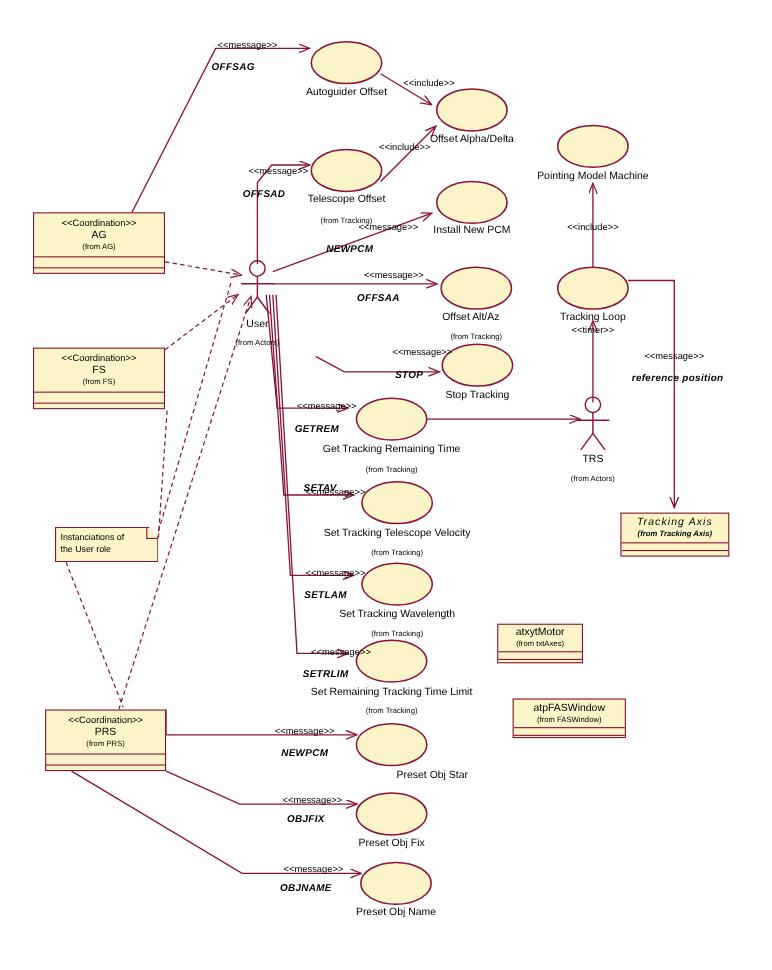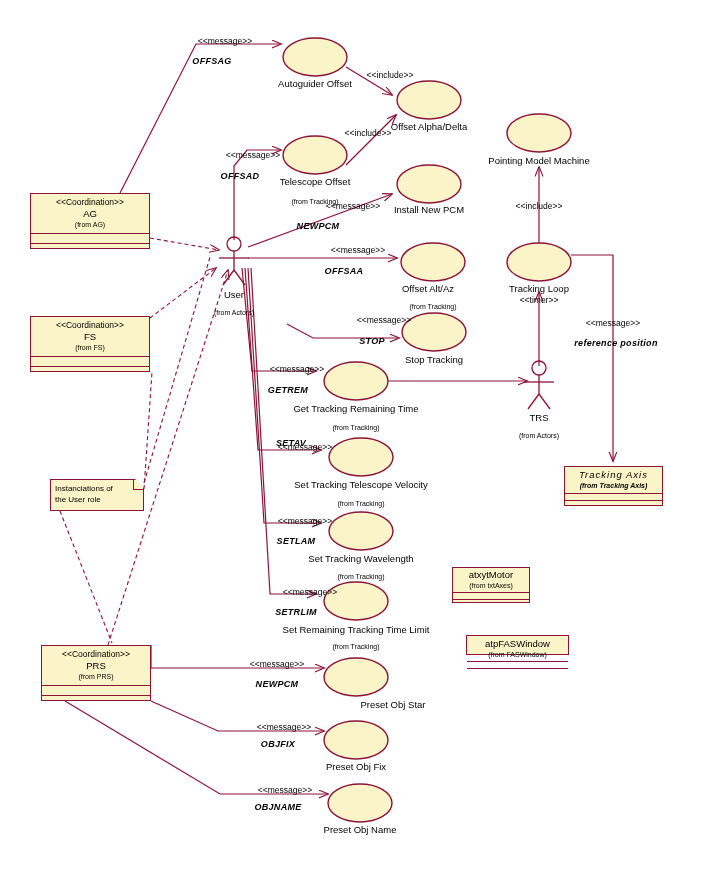--- a/index.html
+++ b/index.html
@@ -268,21 +268,21 @@
 
   <div class="clsbox" style="left:452px;top:567px;width:78px;height:36px;">
     <div class="hd" style="padding:1px 2px 1px;">
       <span class="nm">atxytMotor</span>
       <span class="fr">(from txtAxes)</span>
     </div>
     <div class="bar" style="height:6px;"></div>
     <div class="bar" style="height:6px;"></div>
   </div>
 
-  <div class="clsbox" style="left:466px;top:635px;width:103px;height:20px;">
+  <div class="clsbox" style="left:466px;top:635px;width:103px;height:36px;">
     <div class="hd" style="padding:2px 2px 1px;">
       <span class="nm">atpFASWindow</span>
       <span class="fr">(from FASWindow)</span>
     </div>
     <div class="bar" style="height:6px;"></div>
     <div class="bar" style="height:6px;"></div>
   </div>
 
   <div class="clsbox ital" style="left:564px;top:466px;width:99px;height:40px;">
     <div class="hd" style="padding:2px 2px 2px;">

